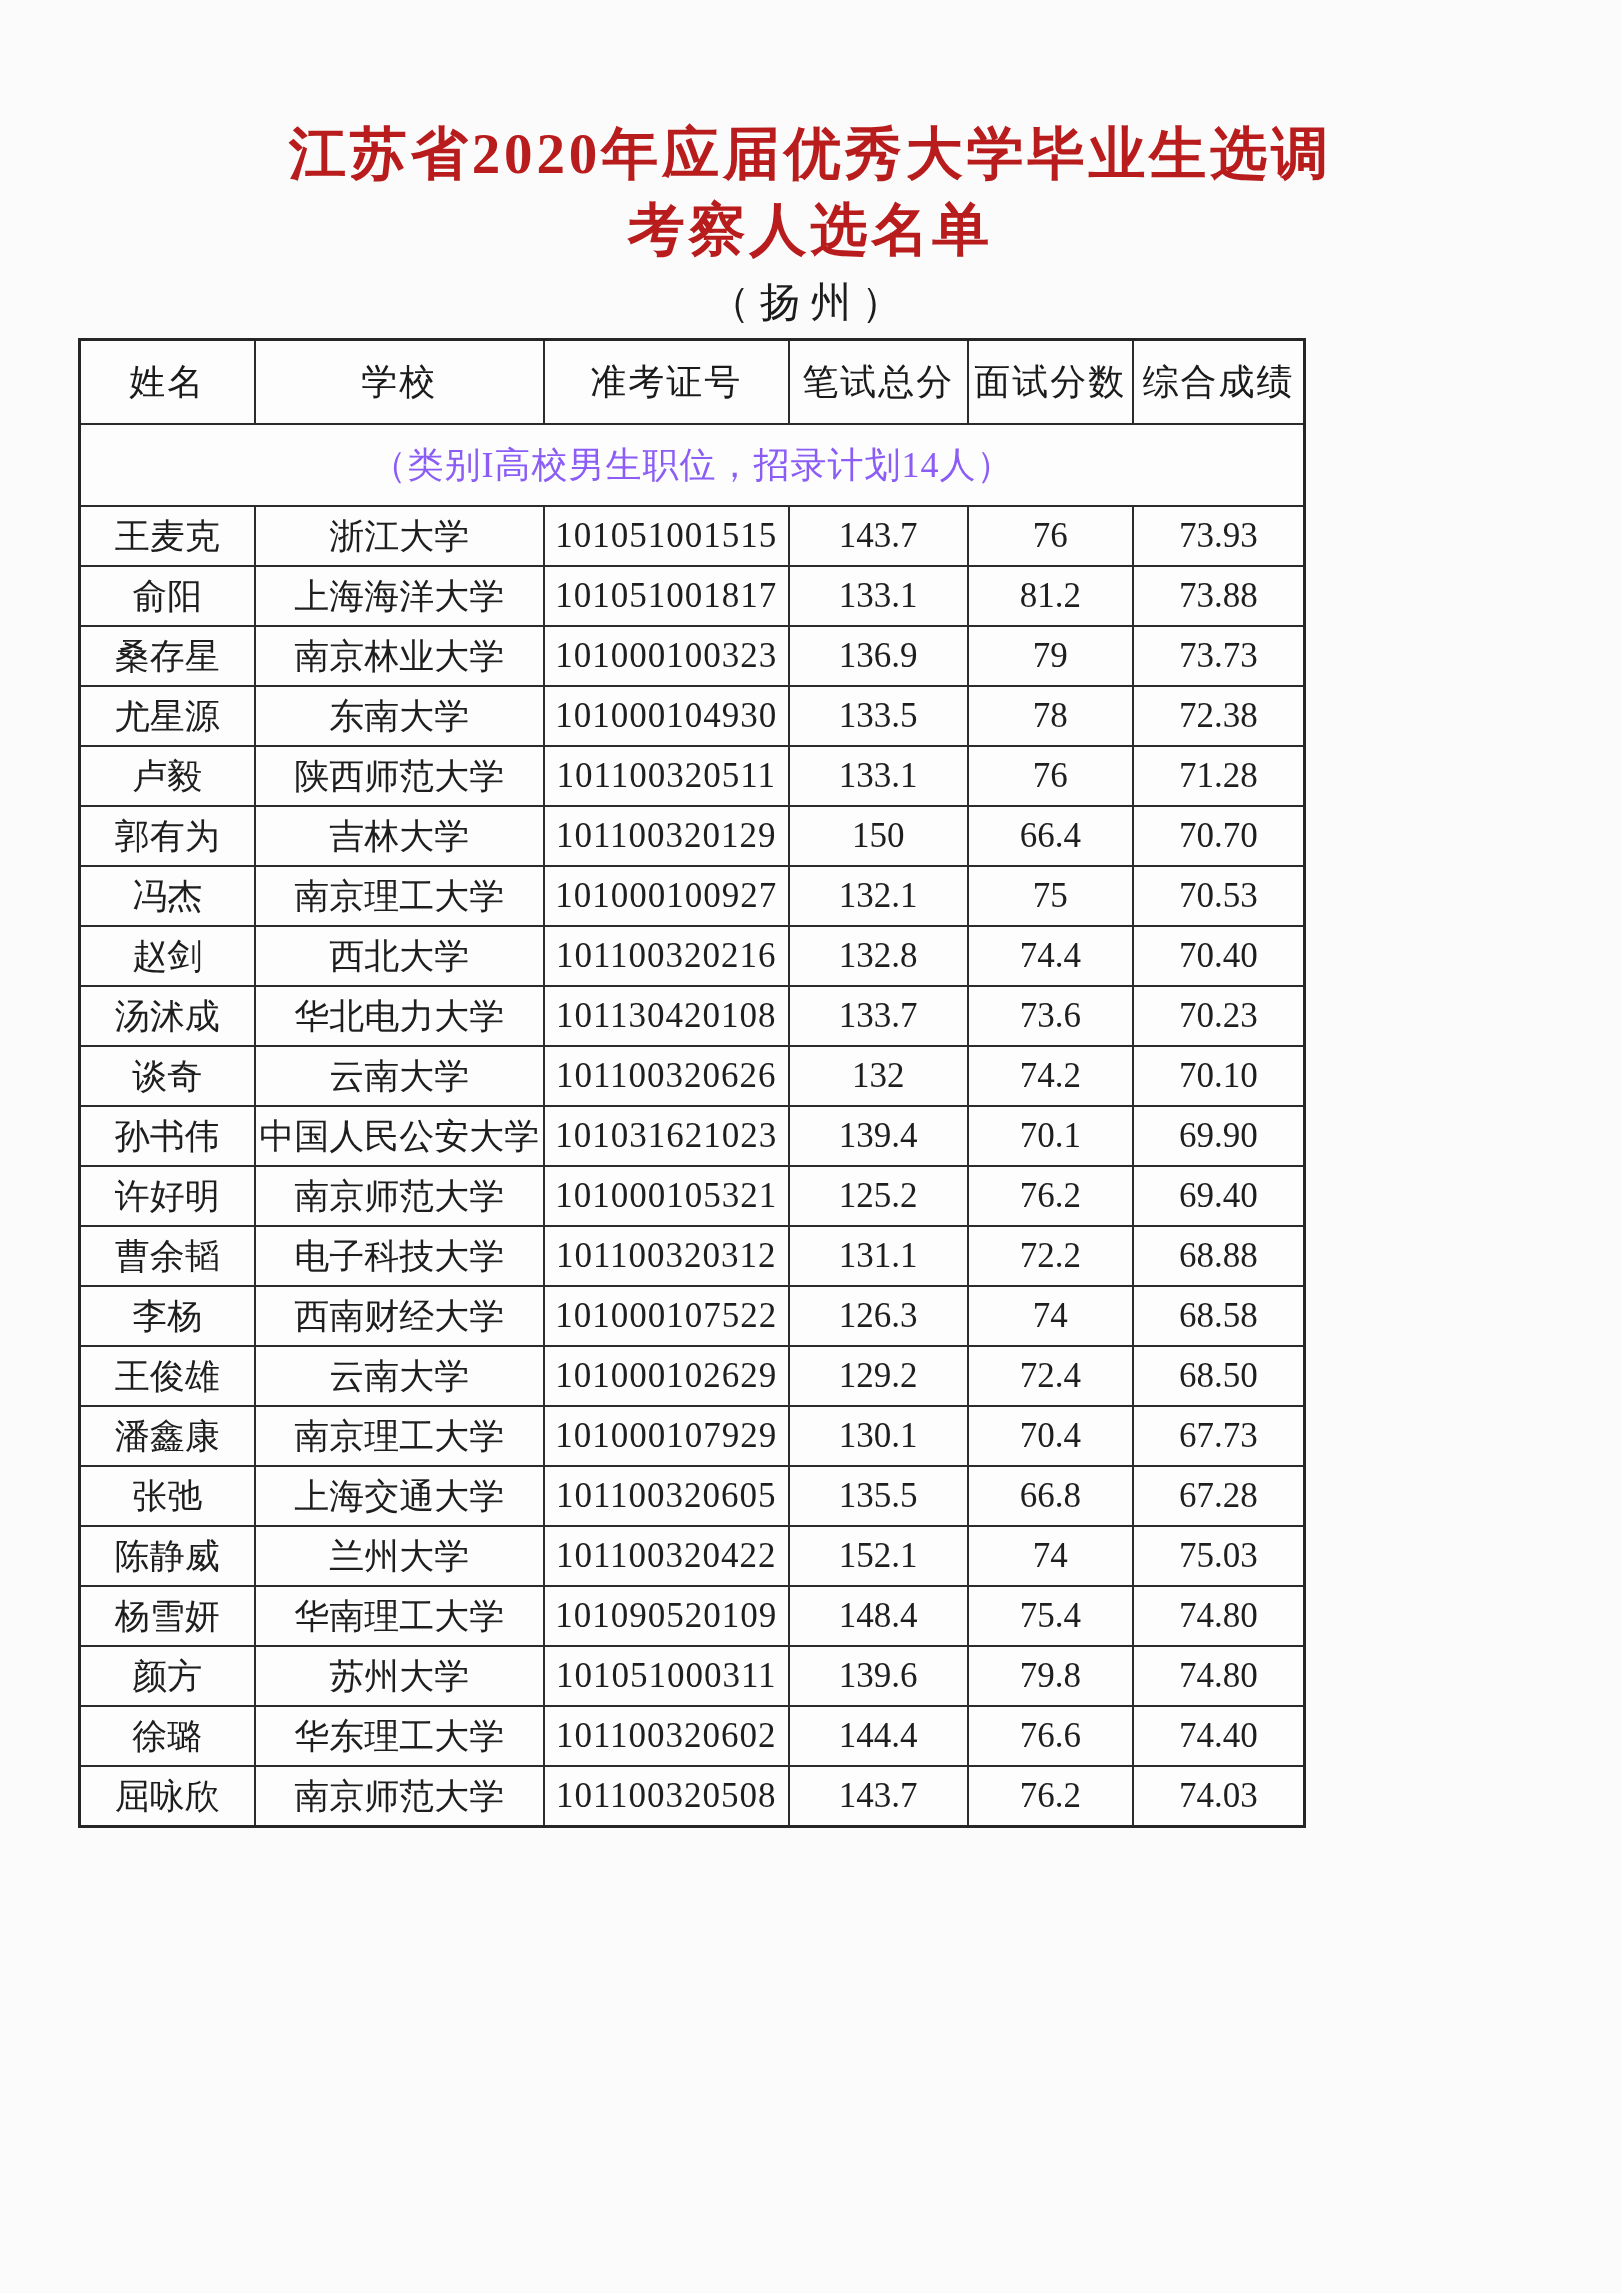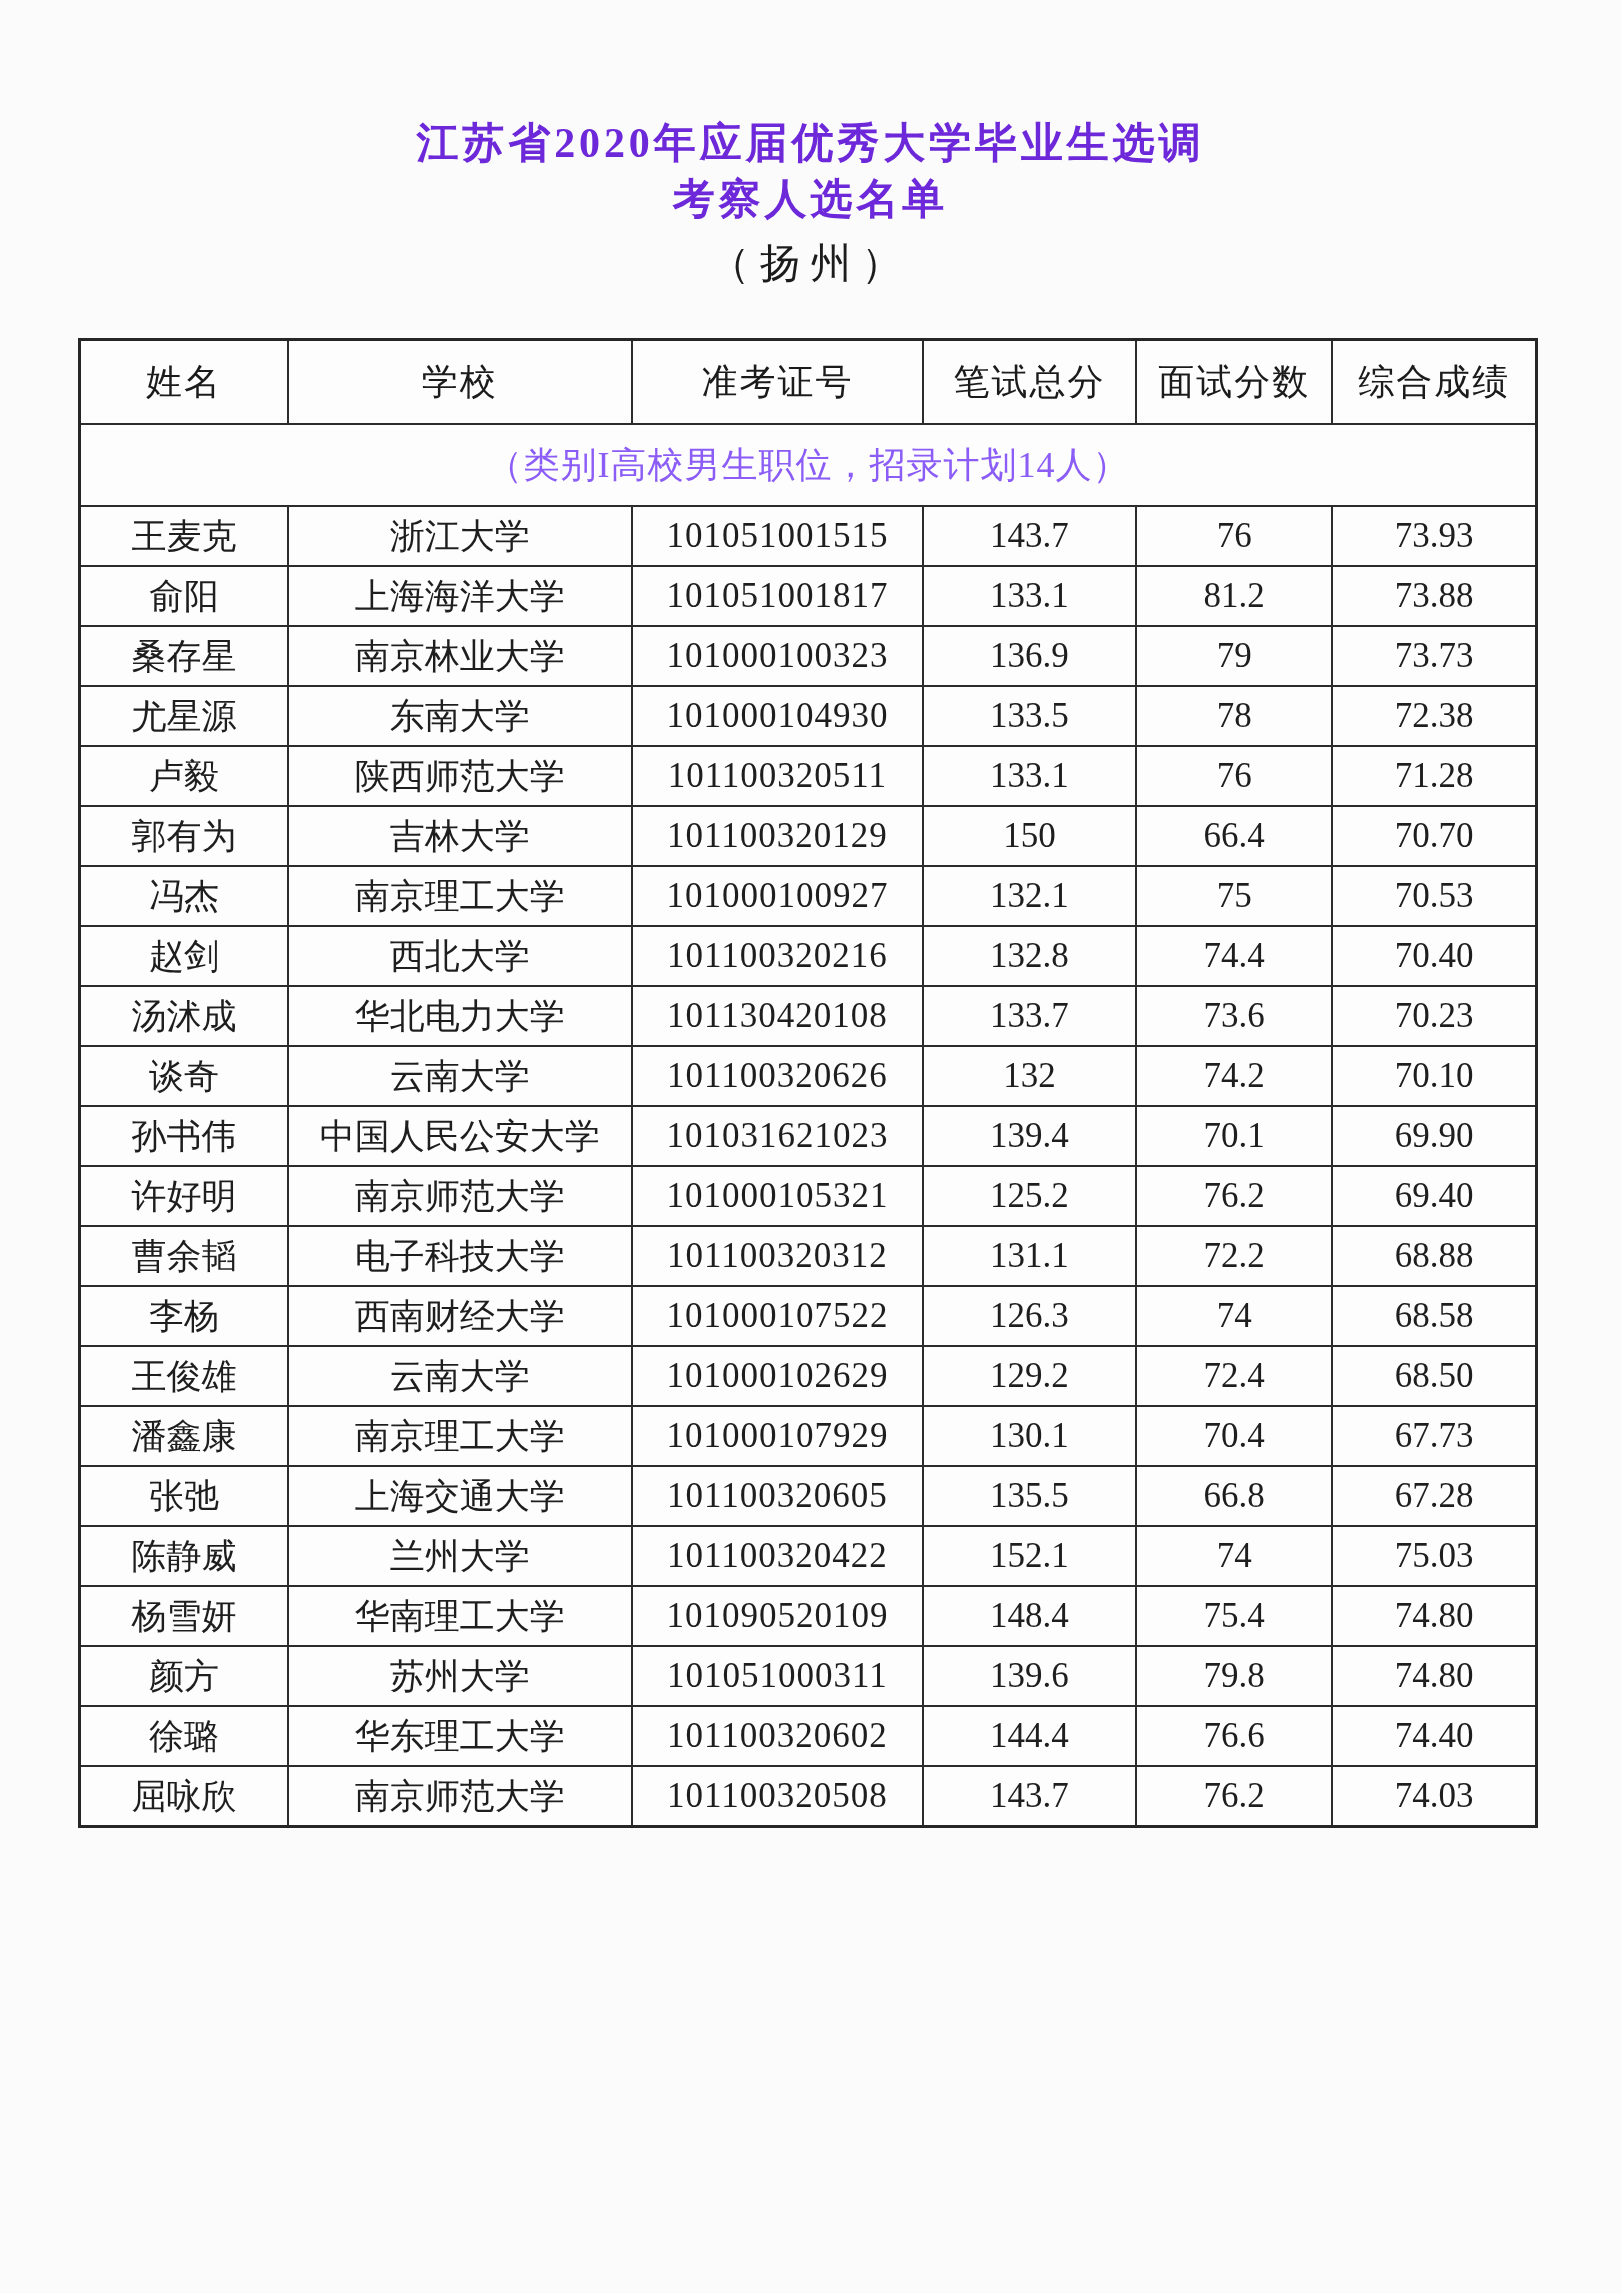--- a/index.html
+++ b/index.html
@@ -15,38 +15,38 @@
     margin:0 auto;
     background:#fafbfa;
     overflow:hidden;
   }
   .title-block{
     padding-top:116px;
     text-align:center;
   }
   .doc-title{
     margin:0;
-    font-size:42px;
+    font-size:57px;
     font-weight:bold;
     line-height:1.33;
     letter-spacing:3.9px;
-    color:#6d28d9;
+    color:#b91c1c;
   }
   .doc-subtitle{
     margin-top:7.8px;
     font-size:41px;
     font-weight:400;
     letter-spacing:9.8px;
     color:#1c1c1c;
   }
   table.roster{
     position:absolute;
     left:78px;
     top:338px;
-    width:1460px;
+    width:1228px;
     border-collapse:collapse;
     table-layout:fixed;
     background:#fcfdfc;
     border-radius:15px;
   }
   table.roster th,
   table.roster td{
     border-left:2px solid #2c2c2c;
     border-right:2px solid #2c2c2c;
     border-top:2.9px solid #2c2c2c;

